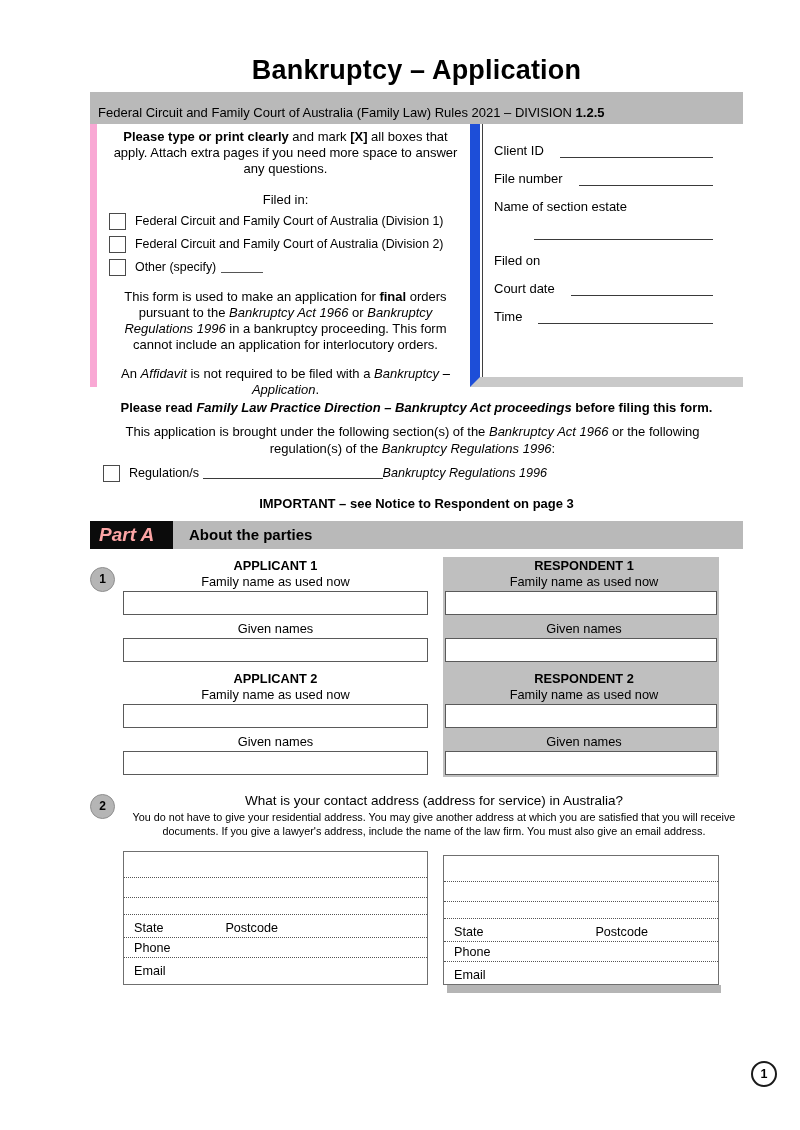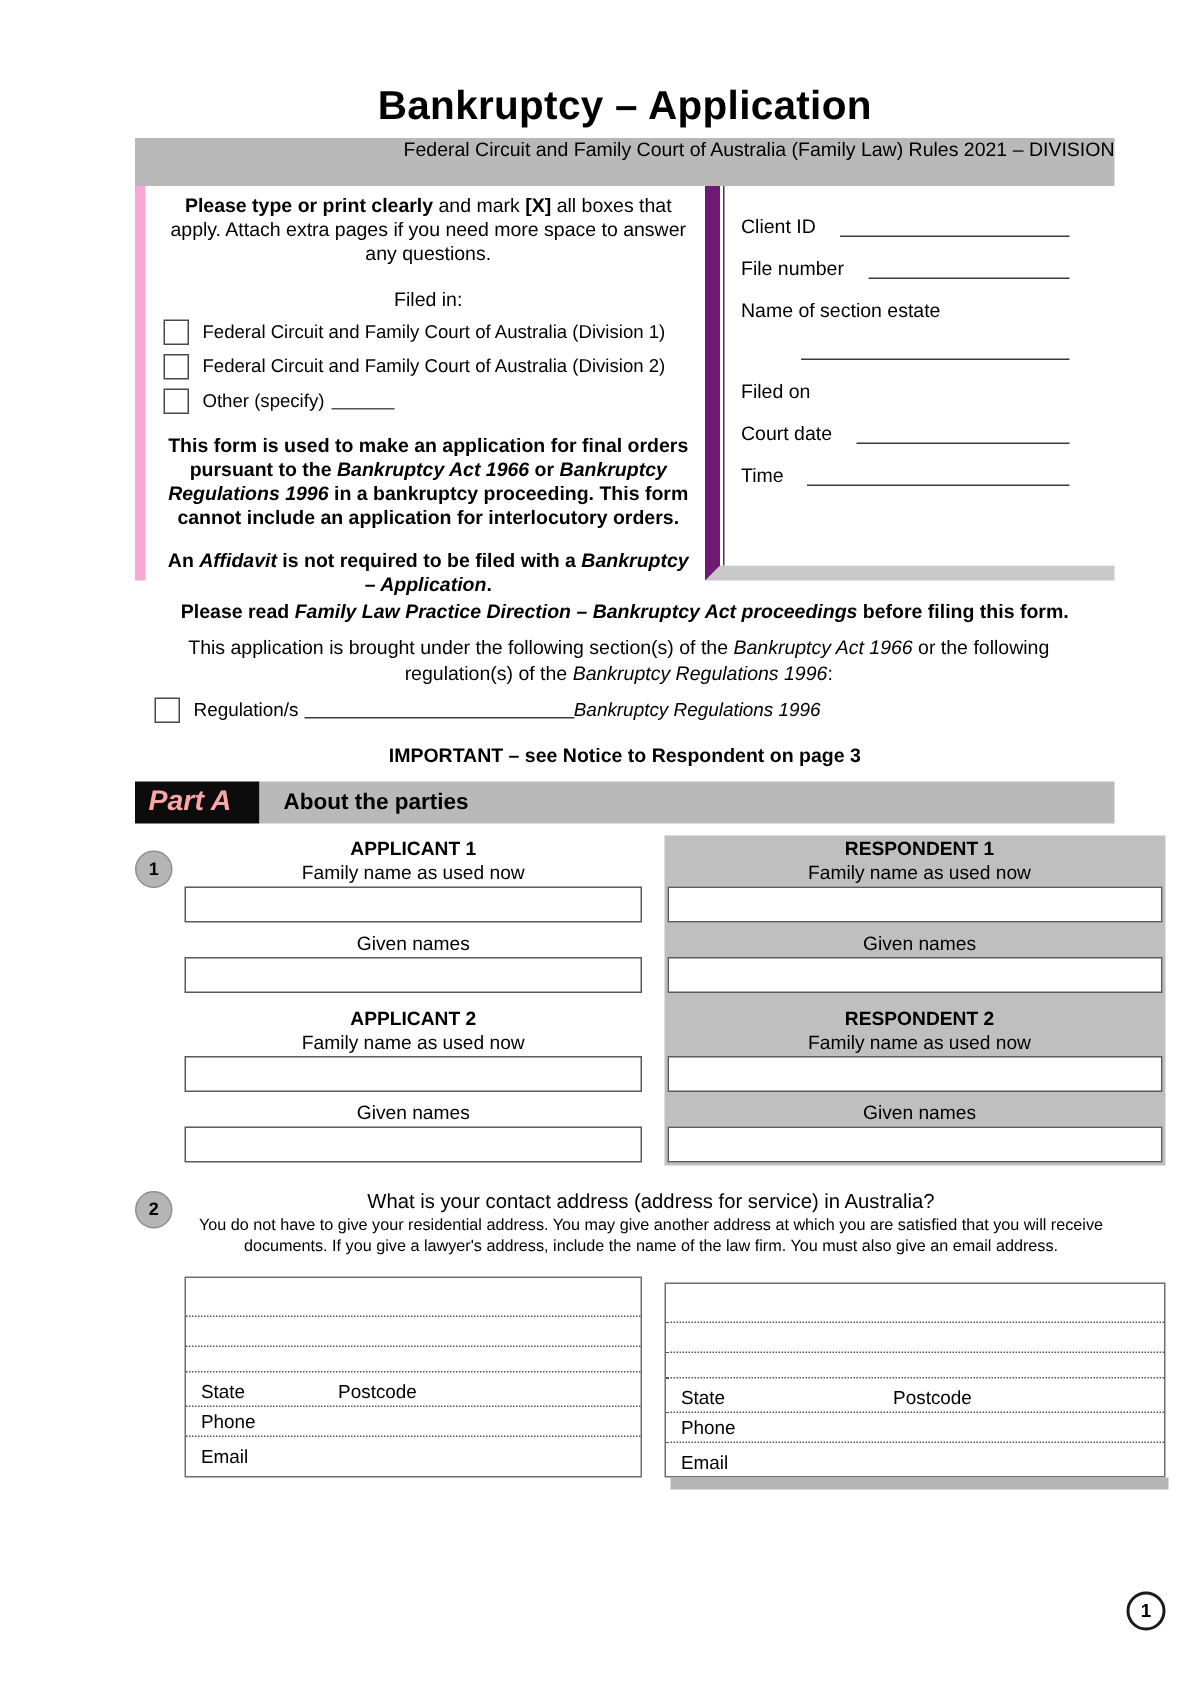--- a/index.html
+++ b/index.html
@@ -3,38 +3,38 @@
 <meta charset="utf-8">
 <style>
   * { box-sizing: border-box; }
   html,body { margin:0; padding:0; background:#ffffff; }
   body { font-family: "Liberation Sans", "DejaVu Sans", sans-serif; color:#000; }
   .page { position:relative; width:800px; height:1130px; background:#fff; overflow:hidden; }
   .content { width:653px; margin-left:90px; padding-top:55px;text-align:center; }
 
   h1.title { font-size:27px; font-weight:bold; margin:0 0 6px 0; letter-spacing:0.2px; }
 
-  .rules-bar { background:#b9b9b9; height:32px; display:flex; align-items:flex-end; padding:0 0 4px 8px; font-size:13px;flex-direction:column; }
+  .rules-bar { background:#b9b9b9; height:32px; display:flex; align-items:flex-end; padding:16px 0 4px 8px; font-size:13px; }
   .rules-bar b { font-weight:bold; }
 
   
   .top-section { display:flex; height:263px; }
   .instructions { width:380px; border-left:7px solid #f9a8d4; padding:5px 8px 0 12px; font-size:13px; line-height:1.22; }
-  .court-wrap { flex:1; border-left:10px solid #701a75; border-bottom:10px solid #c9c9c9; }
+  .court-wrap { flex:1; border-left:10px solid #1d4ed8; border-bottom:10px solid #c9c9c9; }
   .court-box { border-left:1px solid #3f3f3f; margin-left:2px; height:100%; padding:6px 30px 0 11px; background:#fff; }
   .cu-row { height:28px; display:flex; align-items:flex-end; font-size:13px; }
   .cu-line { flex:1; border-bottom:1px solid #3a3a3a; margin-left:16px; height:13px; }
   .cu-line-row { height:26px; margin-left:40px; border-bottom:1px solid #3a3a3a; }
 
   .cbrow { display:flex; align-items:center; margin-top:6px; }
   .cb { width:17px; height:17px; border:1px solid #4a4a4a; background:#fff; flex:none; margin-right:9px; }
   .cblabel { font-size:12.4px; }
   .short-line { display:inline-block; width:42px; border-bottom:1px solid #555; height:11px; margin-left:5px; }
 
-  .para { margin-top:13px;font-weight:bold; }
+  .para { margin-top:13px; }
   .filedin { margin-top:15px; }
   i { font-style:italic; }
 
   
   .practice-read { margin-top:13px; font-size:13px; font-weight:bold; }
   .brought { margin-top:9px; font-size:13px; line-height:1.3; width:645px; }
   .sr-row { display:flex; align-items:center; margin-top:7px; margin-left:13px; font-size:12.6px; }
   .sec-line { display:inline-block; width:150px; border-bottom:1px solid #3a3a3a; height:12px; }
   .reg-line { display:inline-block; width:180px; border-bottom:1px solid #3a3a3a; height:12px; }
   .important { margin-top:14px; font-size:13px; font-weight:bold; }
@@ -44,21 +44,21 @@
   .part-badge { background:#0b0b0b; color:#fca5a5; width:83px; display:flex; align-items:center; padding-left:9px; font-weight:bold; font-style:italic; font-size:19px; }
   .part-title { flex:1; background:#b9b9b9; display:flex; align-items:center; padding-left:16px; font-weight:bold; font-size:15px; }
 
   .q-row { display:flex; margin-top:8px; }
   .q-gutter { width:33px; flex:none; }
   .q-circle { width:25px; height:25px; border-radius:50%; background:#b5b5b5; border:1px solid #8f8f8f; display:flex; align-items:center; justify-content:center; font-size:12px; font-weight:bold; margin-top:10px; }
   .q-circle.top { margin-top:2px; }
 
   .col-left { width:305px; flex:none; }
   .col-gap { width:15px; flex:none; }
-  .col-right { width:334px; flex:none; }
+  .col-right { width:276px; flex:none; }
   .resp-panel { background:#bfbfbf; padding:2px 2px 2px 2px; }
   .party-name { font-weight:bold; font-size:12.8px; line-height:14px; }
   .field-label { font-size:12.8px; line-height:15px; margin-top:1px; }
   .resp-panel .party-name, .resp-panel .field-label { padding-left:6px; }
   .input-box { height:24px; border:1px solid #5a5a5a; background:#fff; margin-top:2px; }
   .gap6 { margin-top:6px; }
   .gap10 { margin-top:10px; }
   .pad2 { padding-top:2px; }
 
   .q2-question { font-size:13.5px; line-height:17px; }

